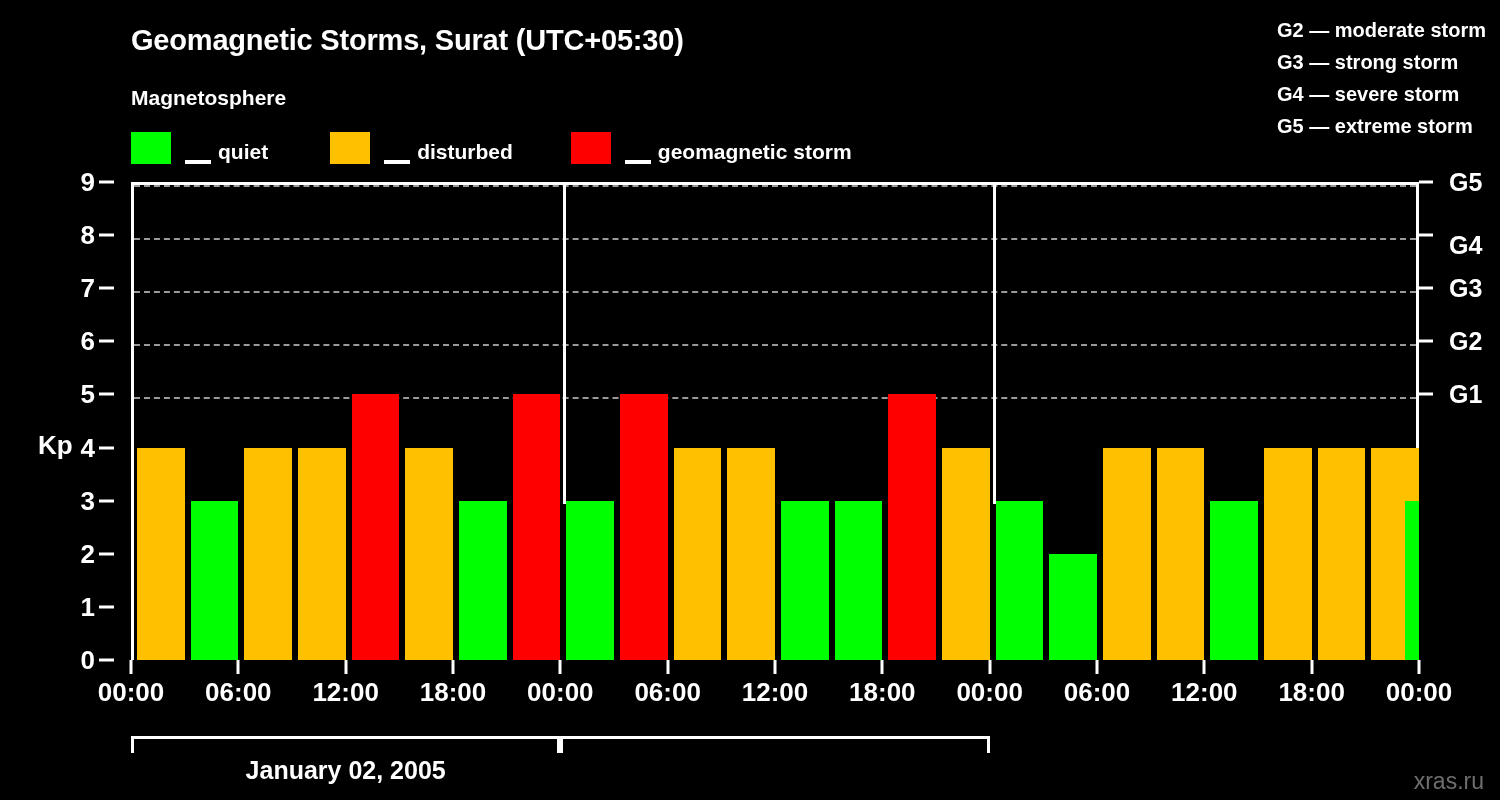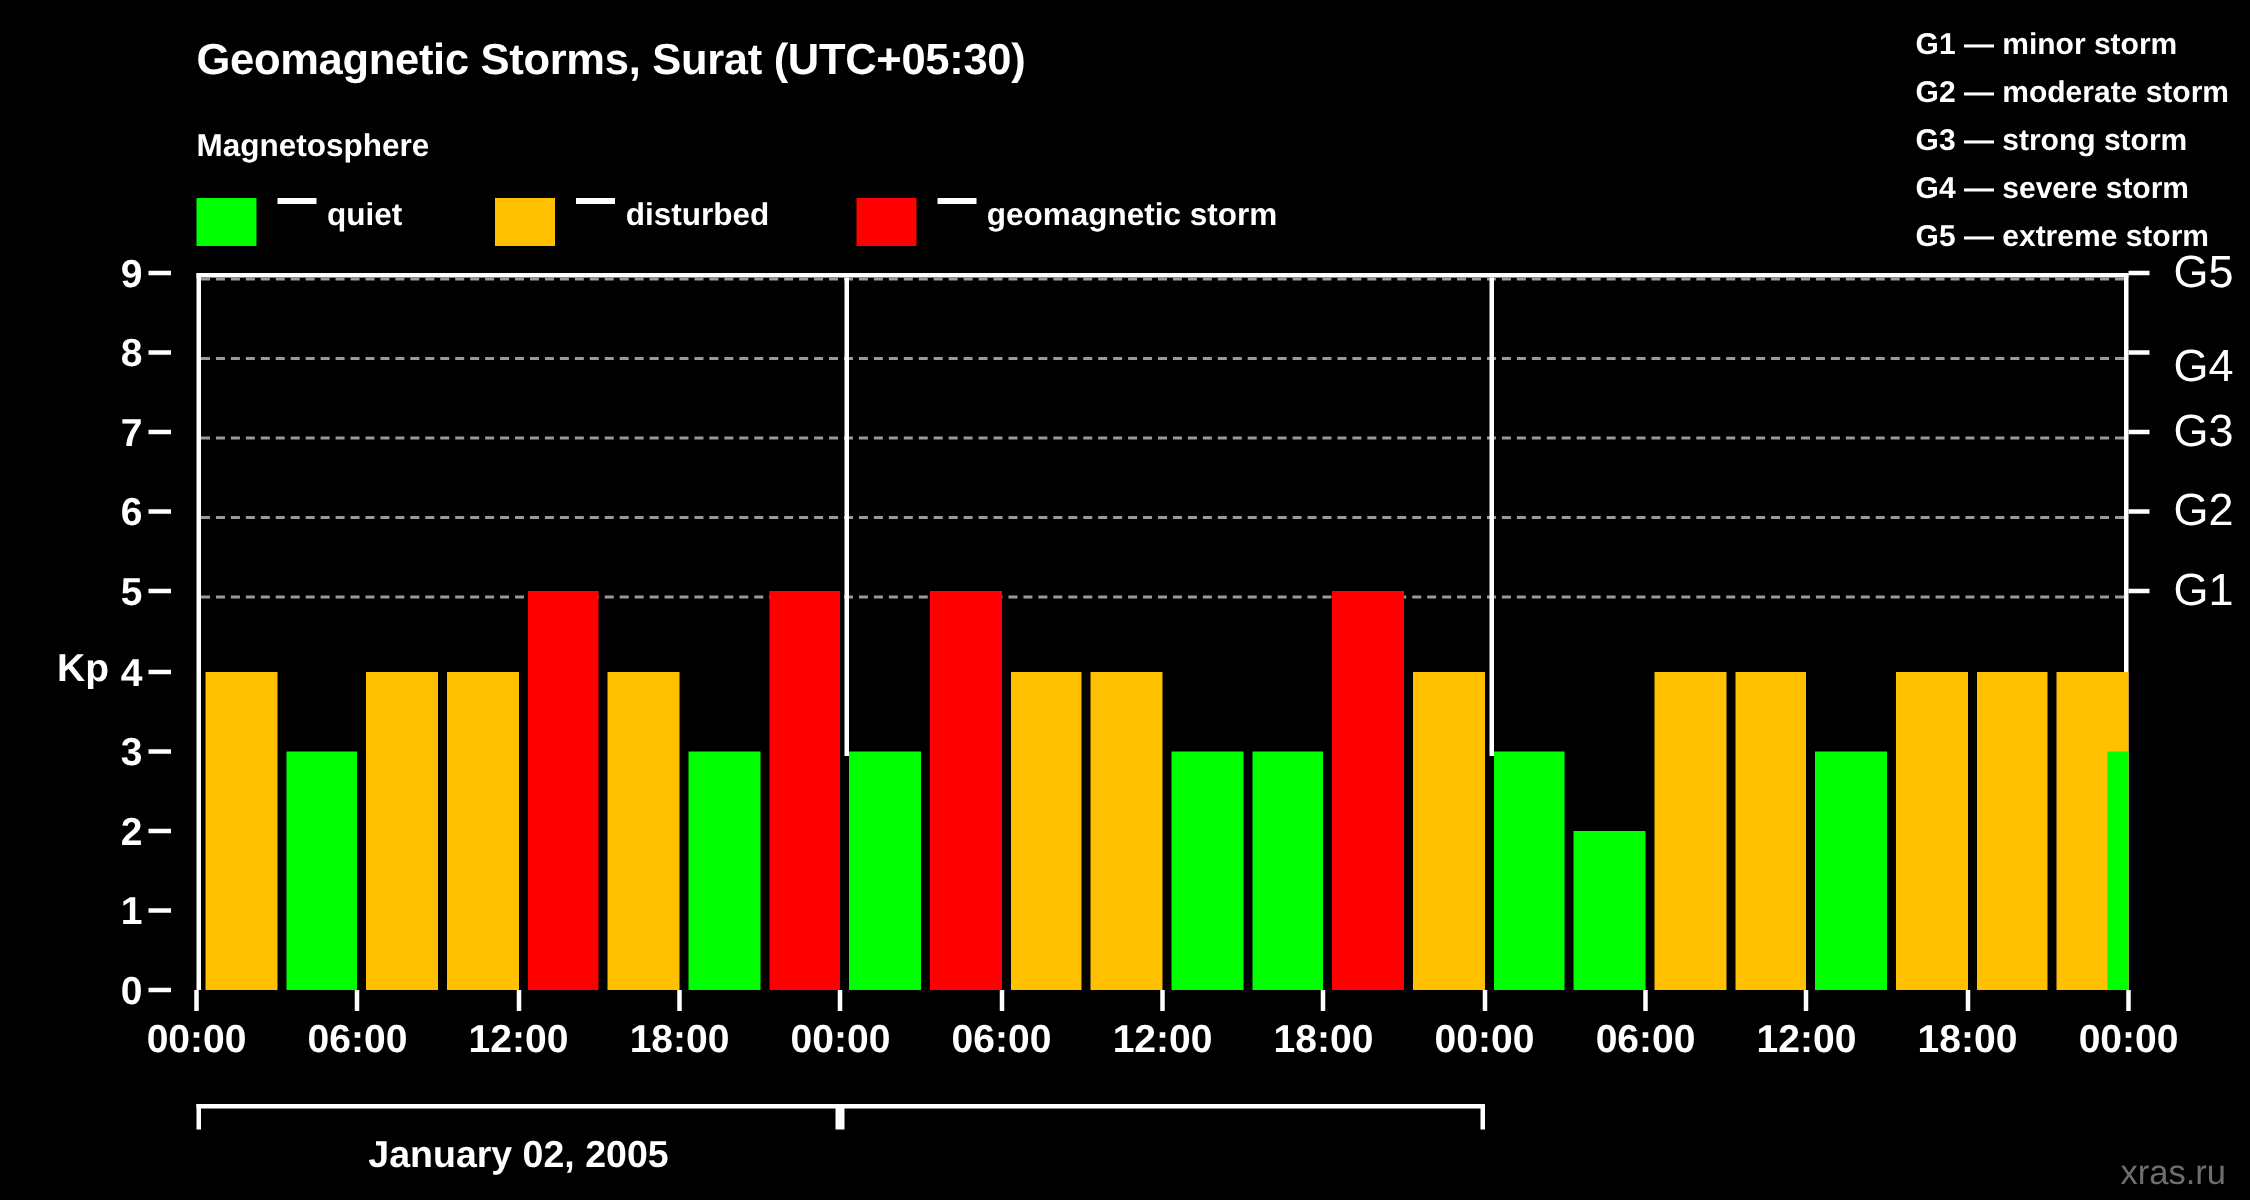--- a/index.html
+++ b/index.html
@@ -19,21 +19,21 @@
   #magnetosphere-label {
     position:absolute; left:131px; top:86px;
     font-size:21px; font-weight:bold;
   }
 
   
   #color-legend {
     position:absolute; left:131px; top:132px;
     display:flex; align-items:center;
   }
-  .legend-entry { display:flex; align-items:flex-start; }
+  .legend-entry { display:flex; align-items:flex-end; }
   .legend-swatch { width:40px; height:32px; display:block; }
   .legend-dash {
     display:inline-block; width:26px; height:4px;
     background:#fff; margin:0 7px 0 14px;
   }
   .legend-text { font-size:21px; font-weight:bold; white-space:nowrap; }
 
   
   #g-legend {
     position:absolute; right:14px; top:14px;
@@ -74,21 +74,21 @@
     transform:translateY(-50%);
   }
   #kp-axis-title {
     position:absolute; left:38px; top:430px;
     font-size:26px; font-weight:bold;
   }
 
   #g-axis { position:absolute; left:1419px; top:182px; width:81px; height:478px; }
   .g-tick-label {
     position:absolute; left:30px;
-    font-size:30px; font-weight:normal; line-height:1;
+    font-size:25px; font-weight:bold; line-height:1;
     transform:translateY(-50%);
   }
   .g-tick-mark {
     position:absolute; left:0; width:14px; height:3px; background:#fff;
     transform:translateY(-50%);
   }
 
   
   #x-axis { position:absolute; left:0; top:660px; width:1500px; height:60px;padding-left:12px; }
   .x-tick-mark {
@@ -136,21 +136,20 @@
       <span class="legend-dash"></span>
       <span class="legend-text">disturbed</span>
     </div>
     <div class="legend-entry" style="margin-left: 58px;">
       <span class="legend-swatch" style="background: rgb(255, 0, 0);"></span>
       <span class="legend-dash"></span>
       <span class="legend-text">geomagnetic storm</span>
     </div>
   </div>
 <div id="g-legend">
-    <div class="g-legend-row">G1 — minor storm</div>
     <div class="g-legend-row">G2 — moderate storm</div>
     <div class="g-legend-row">G3 — strong storm</div>
     <div class="g-legend-row">G4 — severe storm</div>
     <div class="g-legend-row">G5 — extreme storm</div>
   </div>
 
 <div id="y-axis">
     <div class="y-tick-label" style="top: 478px;">0</div>
     <div class="y-tick-mark" style="top: 478px;"></div>
     <div class="y-tick-label" style="top: 424.889px;">1</div>

